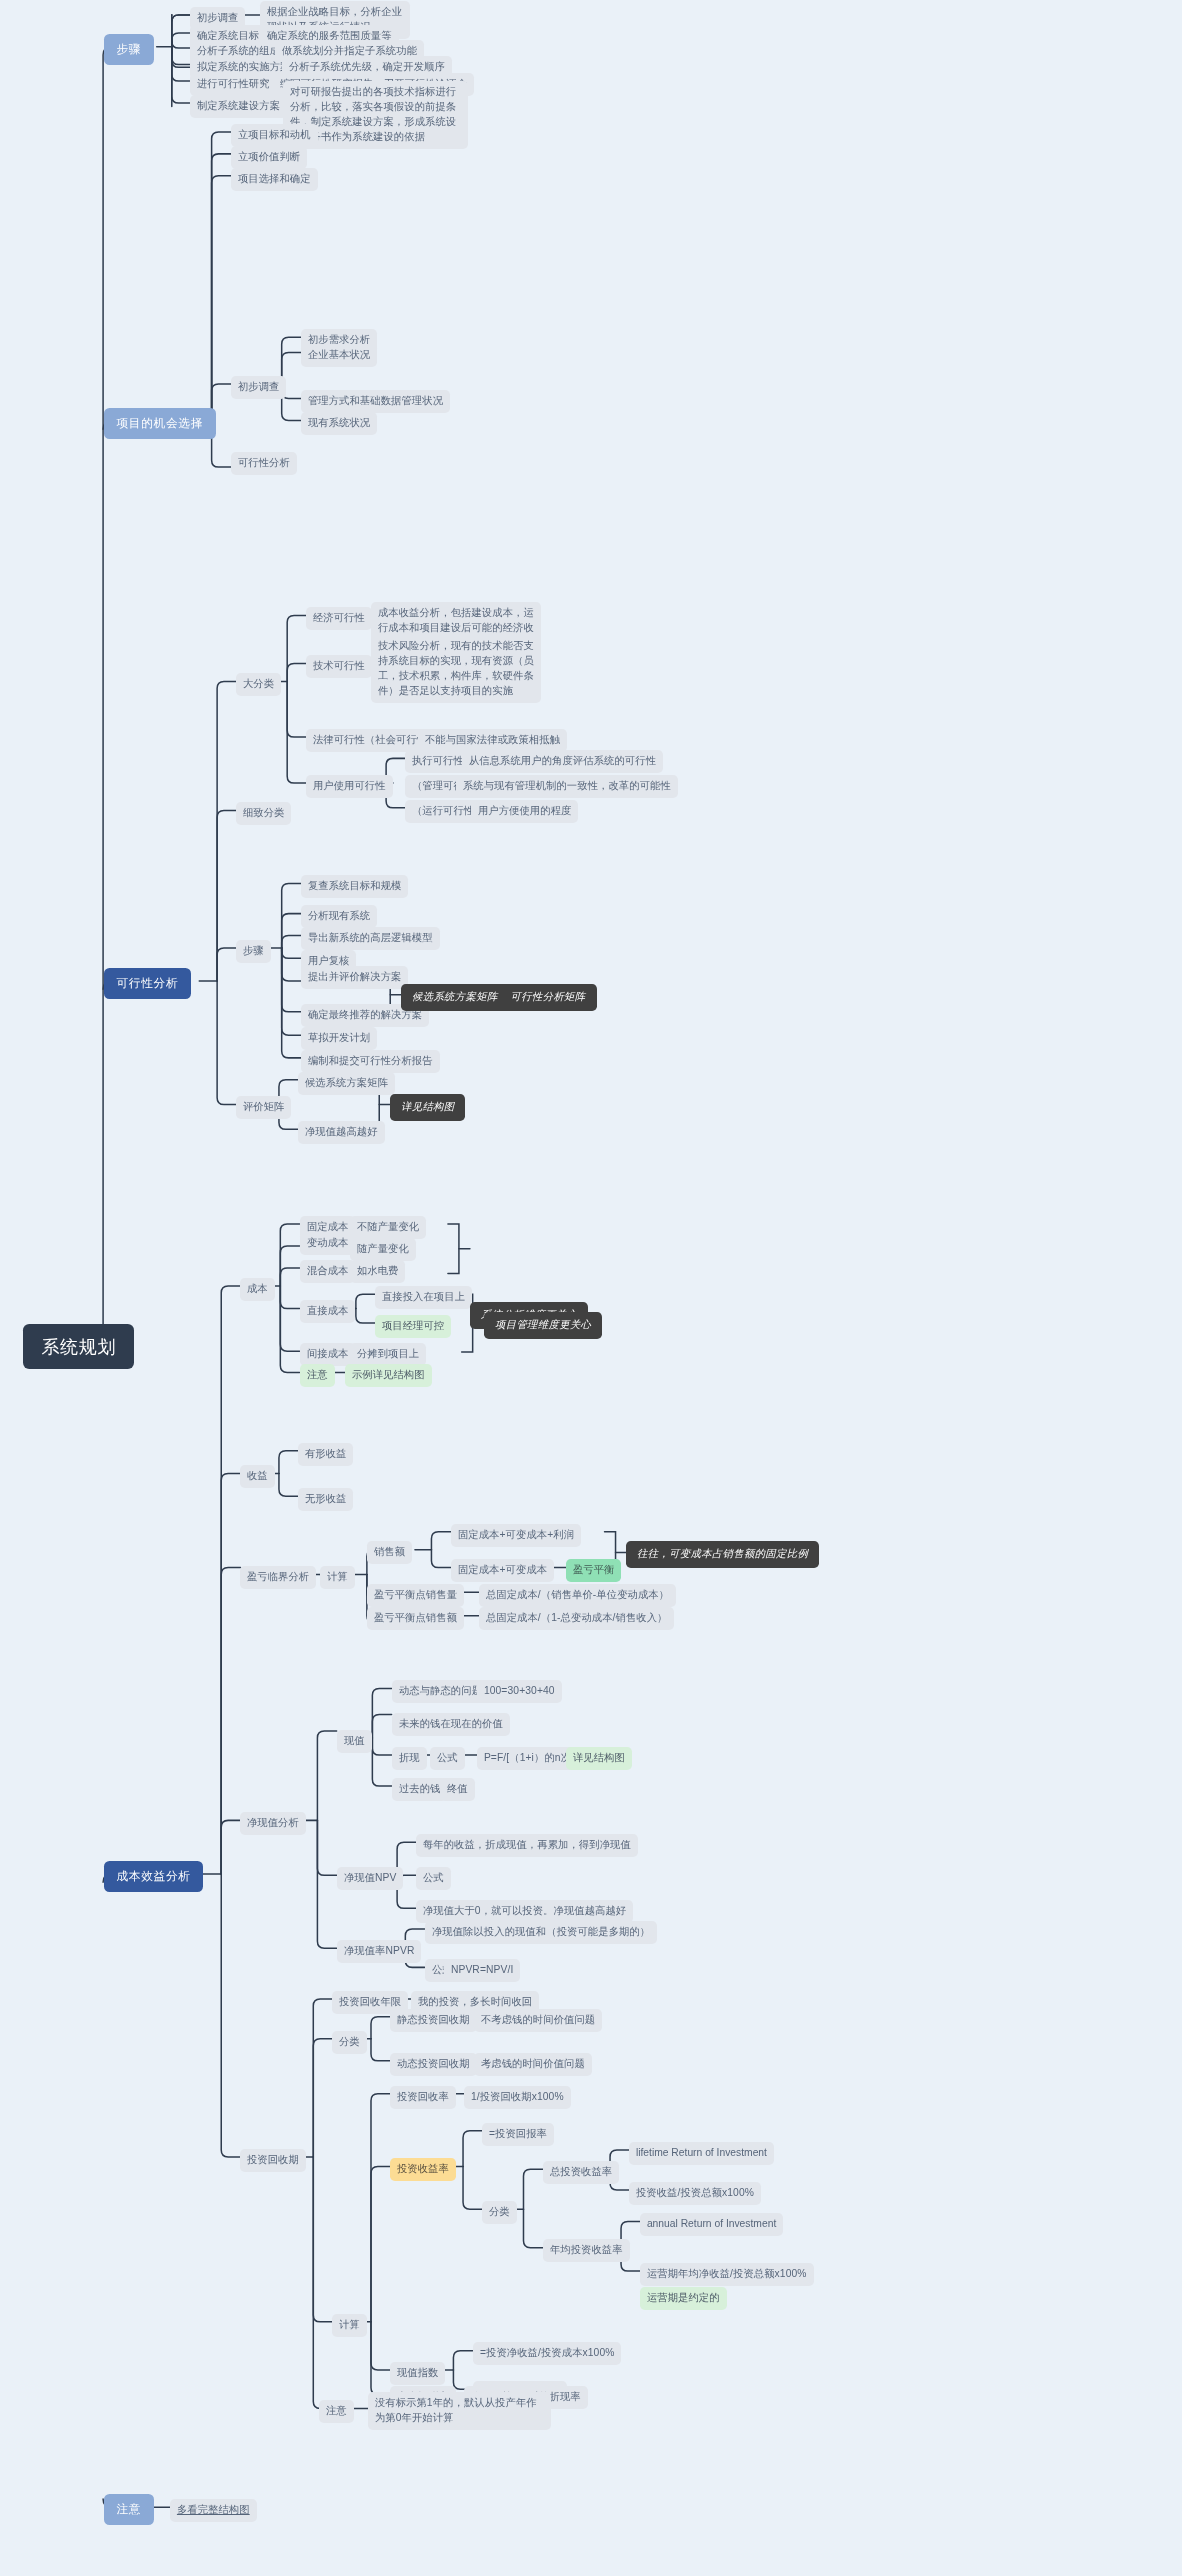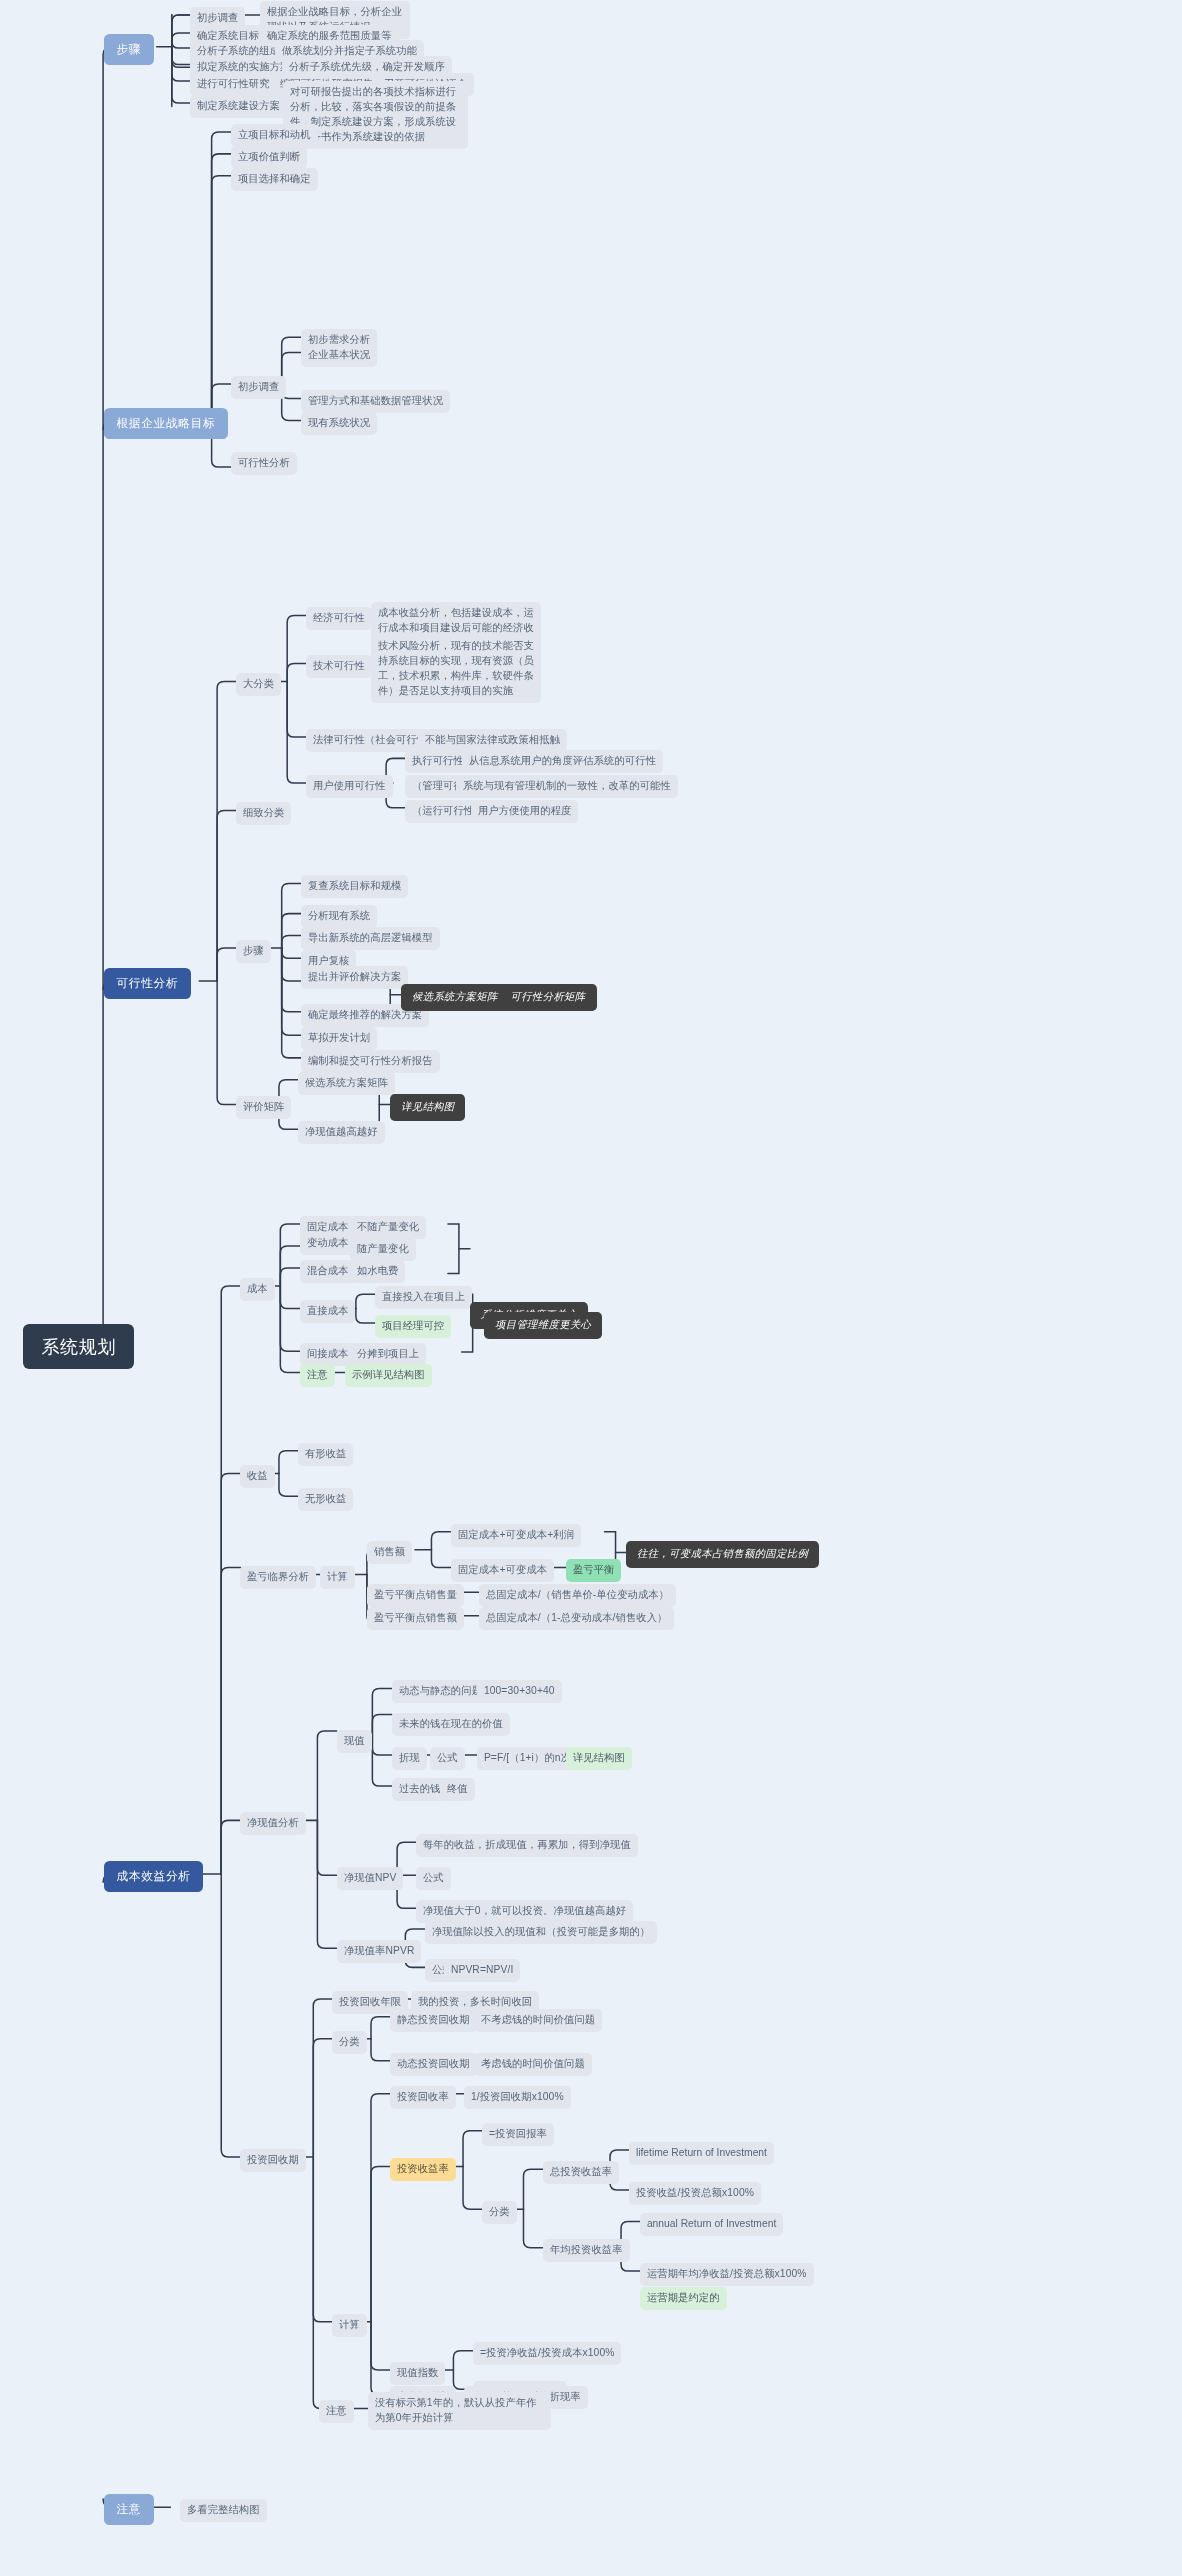--- a/index.html
+++ b/index.html
@@ -306,21 +306,21 @@
 
   <div class="node" style="left:190px;top:56px;">拟定系统的实施方案</div>
   <div class="node" style="left:282px;top:56px;">分析子系统优先级，确定开发顺序</div>
 
   <div class="node" style="left:190px;top:73px;">进行可行性研究</div>
   <div class="node" style="left:273px;top:73px;">编写可行性研究报告，召开可行性论证会</div>
 
   <div class="node" style="left:190px;top:95px;">制定系统建设方案</div>
   <div class="node wrap" style="left:283px;top:81px;width:185px;">对可研报告提出的各项技术指标进行分析，比较，落实各项假设的前提条件，制定系统建设方案，形成系统设计任务书作为系统建设的依据</div>
 
-  <div class="node l1" style="left:104px;top:408px;">根据企业战略目标</div>
+  <div class="node l1" style="left:104px;top:408px;">项目的机会选择</div>
 
   <div class="node" style="left:231px;top:124px;">立项目标和动机</div>
   <div class="node" style="left:231px;top:146px;font-family:Liberation Serif, serif;">立项价值判断</div>
   <div class="node" style="left:231px;top:168px;">项目选择和确定</div>
   <div class="node" style="left:231px;top:376px;">初步调查</div>
   <div class="node" style="left:231px;top:452px;">可行性分析</div>
 
   <div class="node" style="left:301px;top:329px;">初步需求分析</div>
   <div class="node" style="left:301px;top:344px;">企业基本状况</div>
   <div class="node" style="left:301px;top:390px;">管理方式和基础数据管理状况</div>
@@ -472,16 +472,16 @@
   <div class="node" style="left:473px;top:2342px;">=投资净收益/投资成本x100%</div>
   <div class="node" style="left:473px;top:2381px;">=100%+净现值率</div>
 
   <div class="node" style="left:390px;top:2386px;">内含报酬率</div>
   <div class="node" style="left:464px;top:2386px;">净现值等于0时的折现率</div>
 
   <div class="node" style="left:319px;top:2400px;">注意</div>
   <div class="node wrap" style="left:368px;top:2392px;width:183px;">没有标示第1年的，默认从投产年作为第0年开始计算</div>
 
   <div class="node l1" style="left:104px;top:2494px;">注意</div>
-  <div class="node" style="left:180px;top:2499px;">多看完整结构图</div>
+  <div class="node" style="left:170px;top:2499px;text-decoration:underline;">多看完整结构图</div>
 
 </div>
 
 
 </body></html>

